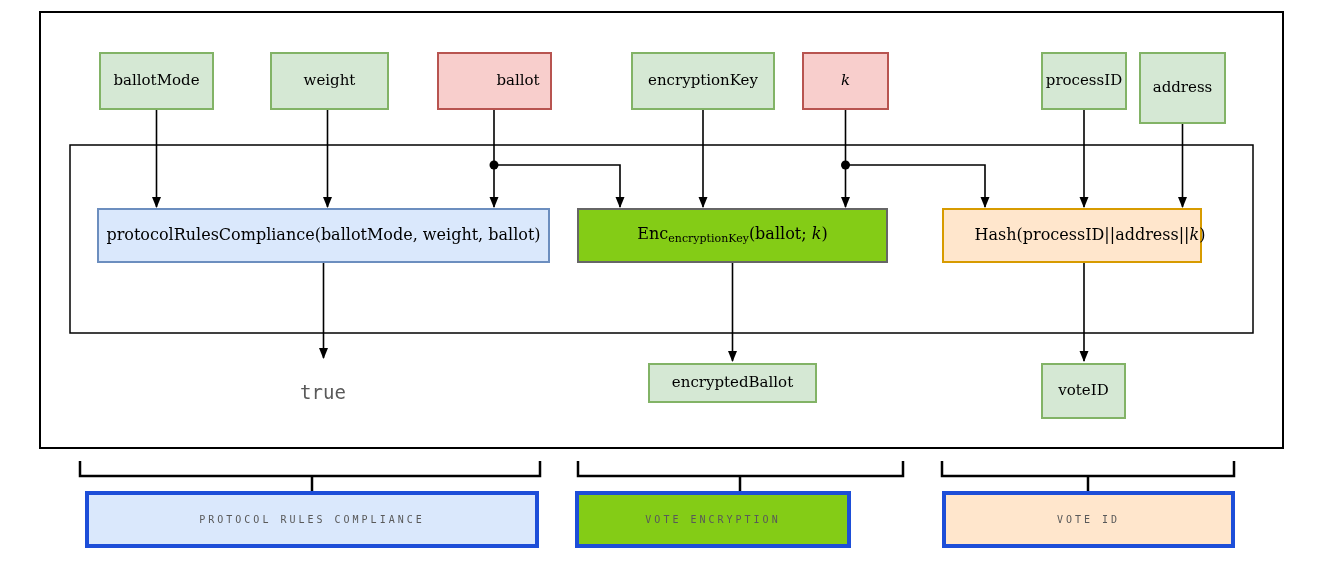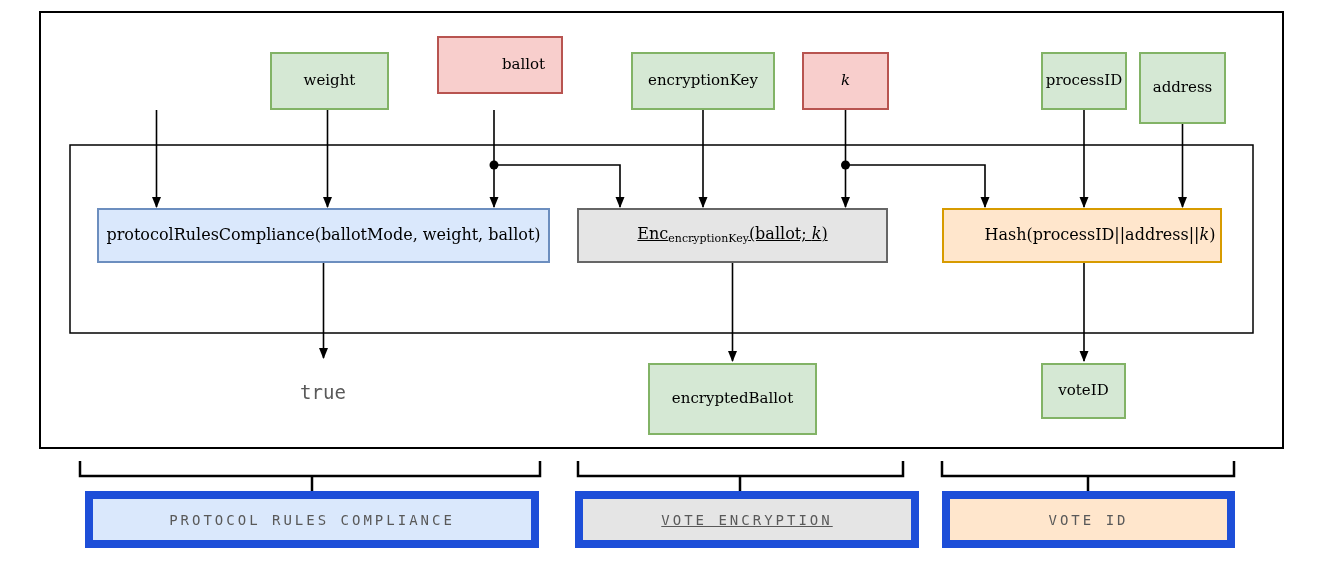--- a/index.html
+++ b/index.html
@@ -16,35 +16,35 @@
     display:flex;align-items:center;justify-content:center;
     box-sizing:border-box;
     border:2px solid #000;
     font-size:15px;color:#000;
     text-align:center;
     line-height:1.15;
   }
   .green{background:#d5e8d4;border-color:#82b366;}
   .red{background:#f8cecc;border-color:#b85450;}
   .blue{background:#dae8fc;border-color:#6c8ebf;}
-  .gray{background:#e5e5e5;border-color:#666666;text-decoration:underline;}
+  .gray{background:#84cc16;border-color:#666666;}
   .orange{background:#ffe6cc;border-color:#d79b00;}
   .fn{font-size:16px;}
   .sub{font-size:11px;vertical-align:-3px;}
   .ital{font-style:italic;}
   .mono{
     font-family:"DejaVu Sans Mono", monospace;
     color:#595959;
   }
   .section-label{
     position:absolute;
     display:flex;align-items:center;justify-content:center;
-    box-sizing:border-box;border:8px solid #1d4ed8;
+    box-sizing:border-box;border:4px solid #1d4ed8;
     font-family:"DejaVu Sans Mono", monospace;
-    font-size:14px;letter-spacing:3px;color:#595959;
+    font-size:10px;letter-spacing:3px;color:#595959;
   }
   .true-out{
     position:absolute;left:263px;top:381px;width:120px;
     text-align:center;font-size:19px;
   }
 </style>
 </head>
 <body>
 
 <div class="stage">
@@ -78,24 +78,27 @@
     <path d="M1084,263 V361" stroke="#000" stroke-width="1.6" fill="none" marker-end="url(#arr)"></path>
 
     <path d="M80,461 V476 H540 V461" stroke="#000" stroke-width="2.5" fill="none"></path>
     <path d="M312,476 V491" stroke="#000" stroke-width="2.5" fill="none"></path>
     <path d="M578,461 V476 H903 V461" stroke="#000" stroke-width="2.5" fill="none"></path>
     <path d="M740,476 V491" stroke="#000" stroke-width="2.5" fill="none"></path>
     <path d="M942,461 V476 H1234 V461" stroke="#000" stroke-width="2.5" fill="none"></path>
     <path d="M1088,476 V491" stroke="#000" stroke-width="2.5" fill="none"></path>
   </svg>
 
+  <div class="box green" style="left:99px;top:52px;width:115px;height:58px;">
+    <span>ballotMode</span>
+  </div>
   <div class="box green" style="left:270px;top:52px;width:119px;height:58px;">
     <span>weight</span>
   </div>
-  <div class="box red" style="left:437px;top:36px;width:126px;height:58px;padding-left:47px;">
+  <div class="box red" style="left:437px;top:52px;width:115px;height:58px;padding-left:47px;">
     <span>ballot</span>
   </div>
   <div class="box green" style="left:631px;top:52px;width:144px;height:58px;">
     <span>encryptionKey</span>
   </div>
   <div class="box red" style="left:802px;top:52px;width:87px;height:58px;">
     <span class="ital">k</span>
   </div>
   <div class="box green" style="left:1041px;top:52px;width:86px;height:58px;">
     <span>processID</span>
@@ -103,35 +106,35 @@
   <div class="box green" style="left:1139px;top:52px;width:87px;height:72px;">
     <span>address</span>
   </div>
 
   <div class="box blue fn" style="left:97px;top:208px;width:453px;height:55px;">
     <span>protocolRulesCompliance(ballotMode, weight, ballot)</span>
   </div>
   <div class="box gray fn" style="left:577px;top:208px;width:311px;height:55px;">
     <span><span>Enc</span><span class="sub">encryptionKey</span><span>(ballot; </span><span class="ital">k</span><span>)</span></span>
   </div>
-  <div class="box orange fn" style="left:942px;top:208px;width:280px;height:55px;padding-left:36px;">
+  <div class="box orange fn" style="left:942px;top:208px;width:260px;height:55px;padding-left:36px;">
     <span><span>Hash(processID||address||</span><span class="ital">k</span><span>)</span></span>
   </div>
 
   <div class="true-out mono">true</div>
-  <div class="box green" style="left:648px;top:363px;width:169px;height:72px;">
+  <div class="box green" style="left:648px;top:363px;width:169px;height:40px;">
     <span>encryptedBallot</span>
   </div>
   <div class="box green" style="left:1041px;top:363px;width:85px;height:56px;text-align:right;">
     <span>voteID</span>
   </div>
 
   <div class="section-label blue" style="left:85px;top:491px;width:454px;height:57px;">
     <span>PROTOCOL RULES COMPLIANCE</span>
   </div>
-  <div class="section-label gray" style="left:575px;top:491px;width:344px;height:57px;">
+  <div class="section-label gray" style="left:575px;top:491px;width:276px;height:57px;">
     <span>VOTE ENCRYPTION</span>
   </div>
   <div class="section-label orange" style="left:942px;top:491px;width:293px;height:57px;align-items:center;">
     <span>VOTE ID</span>
   </div>
 
 </div>
 
 </body></html>

